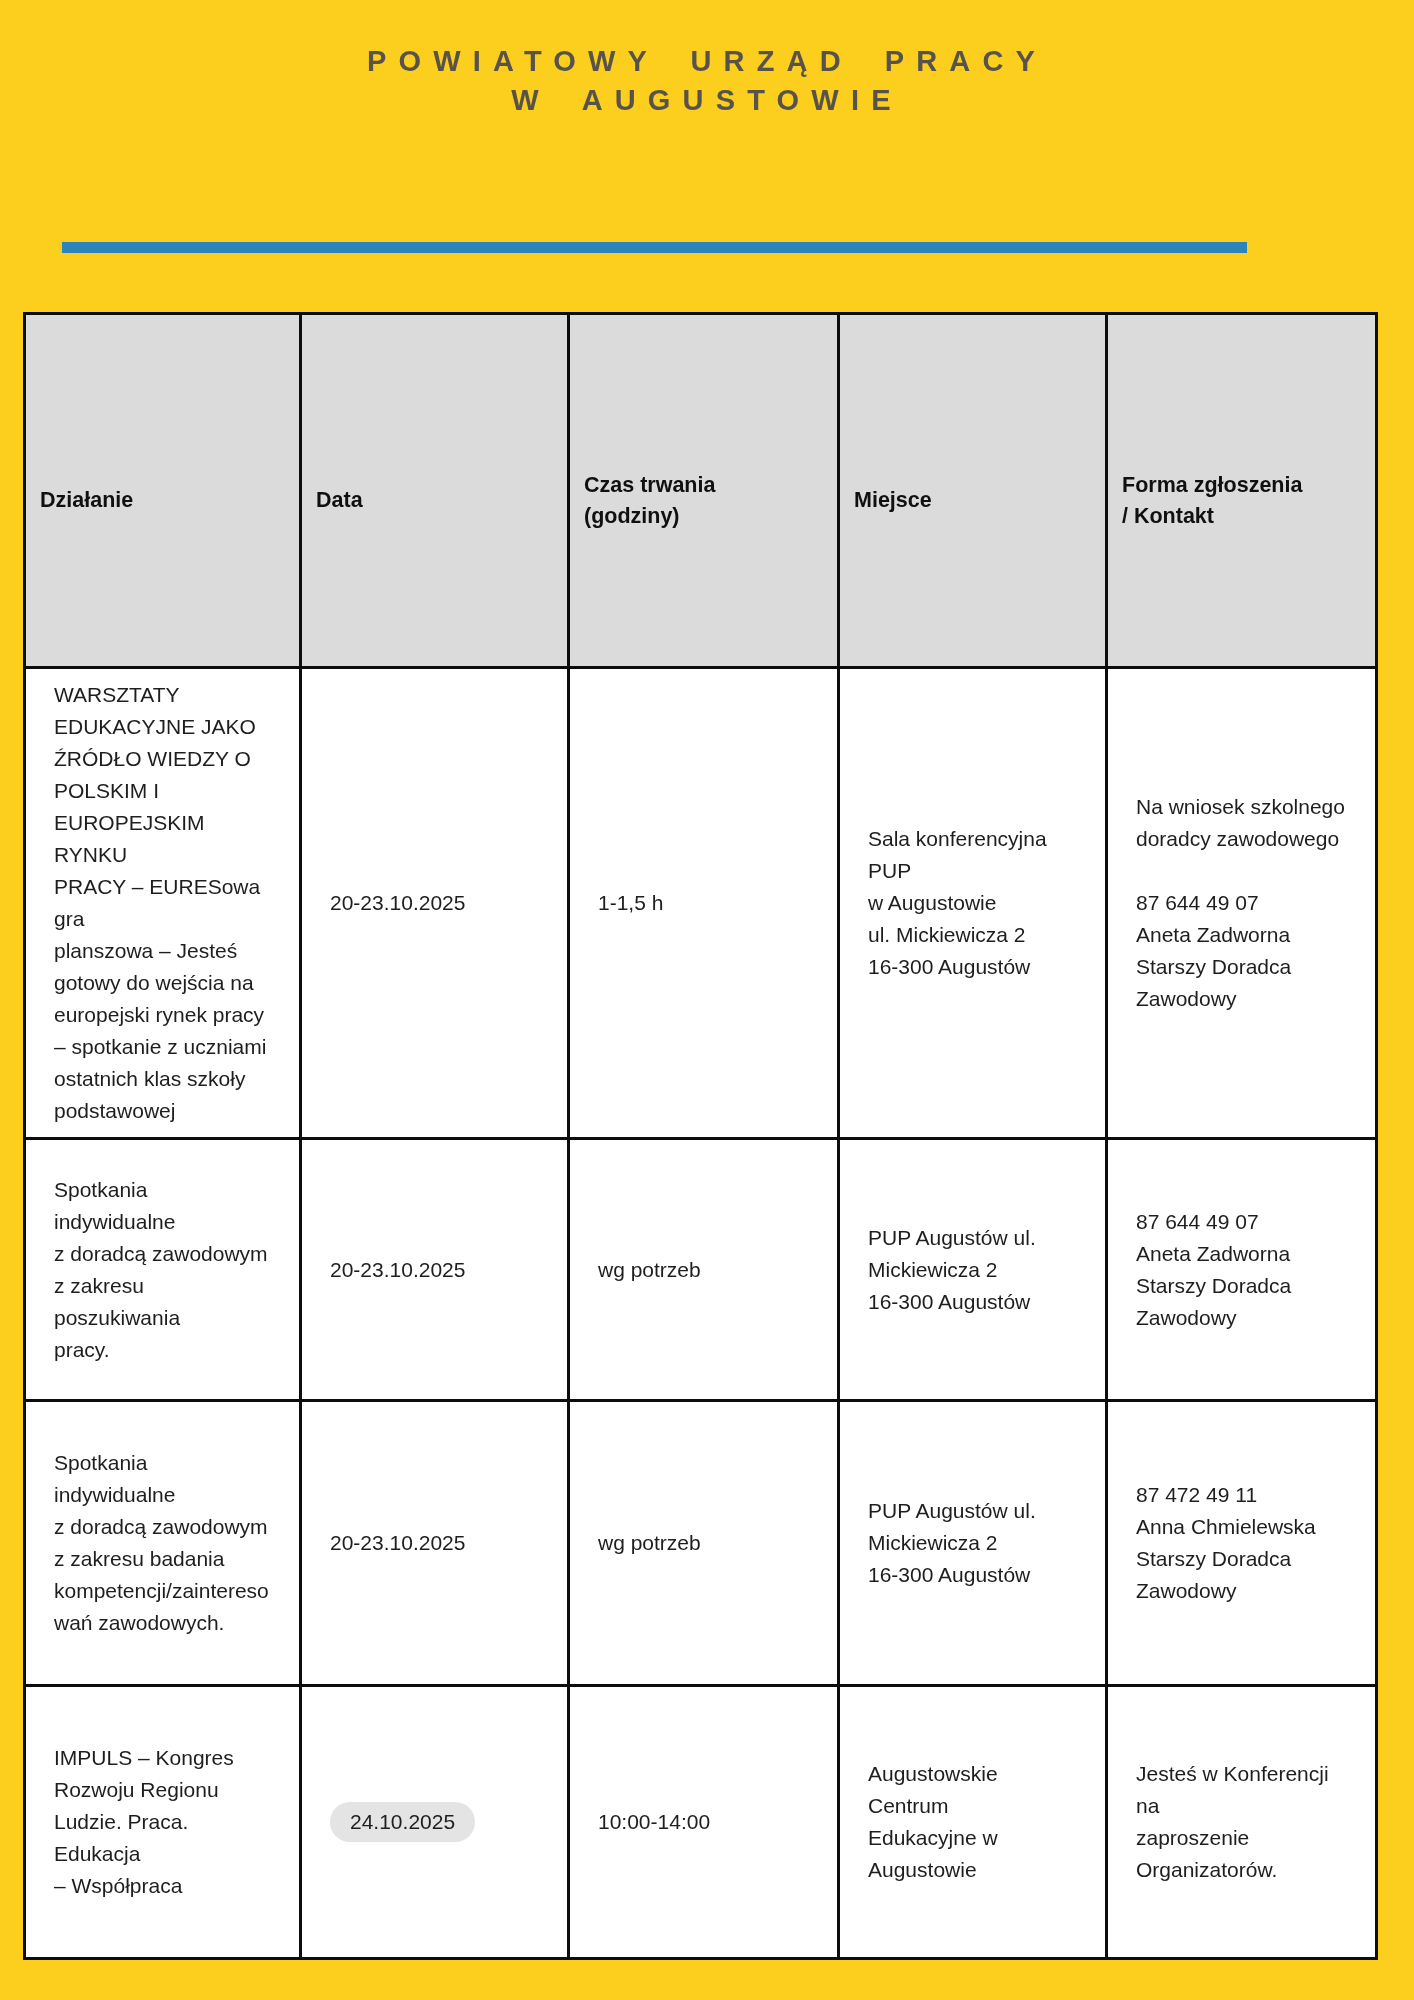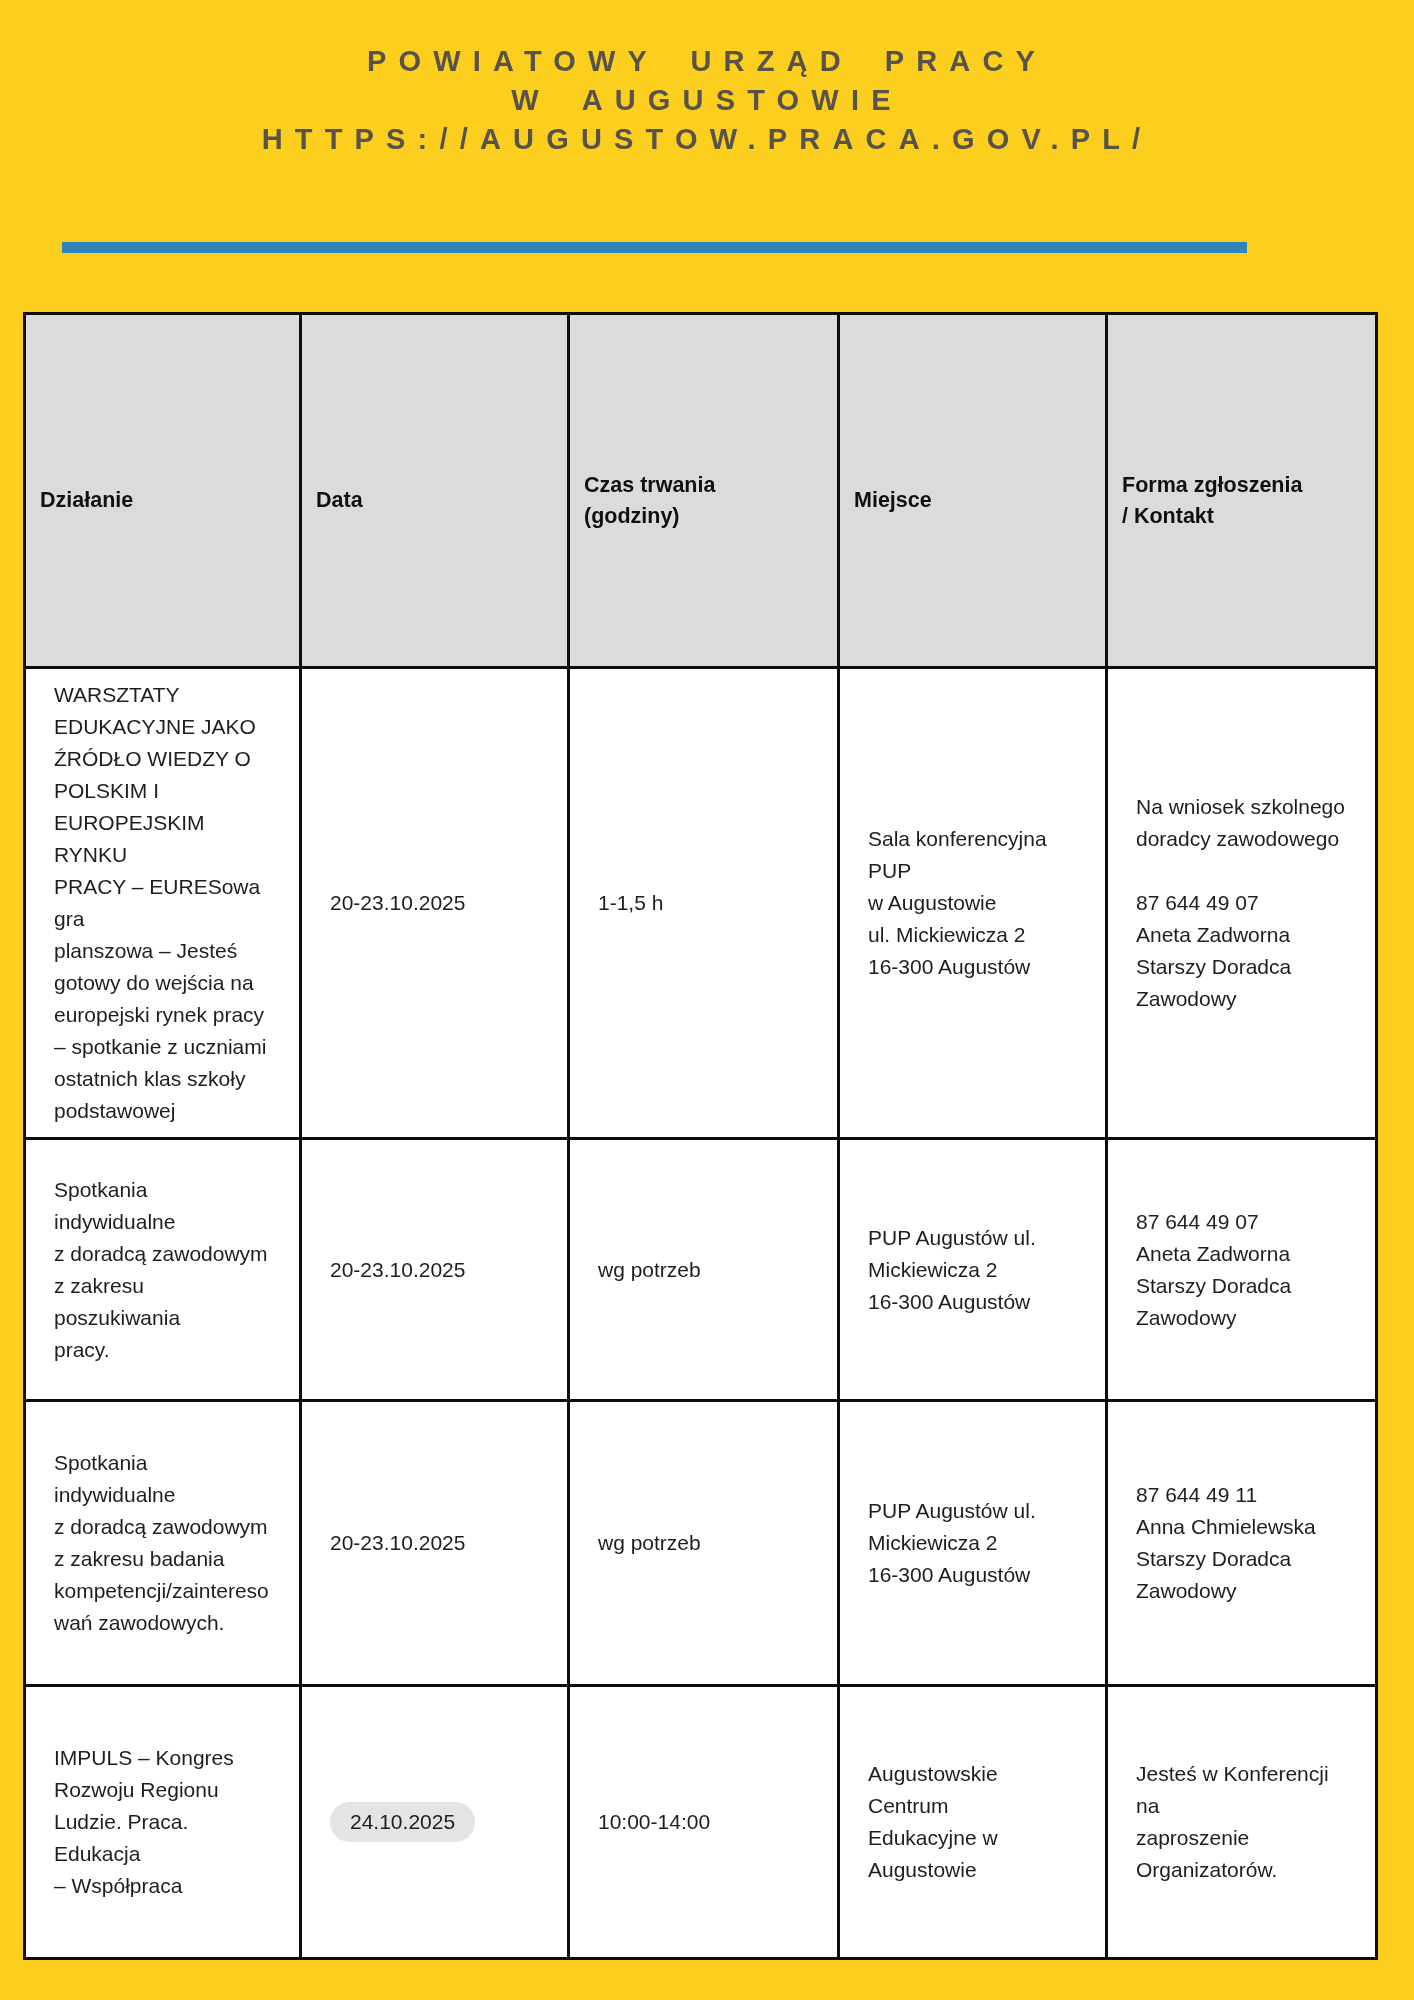--- a/index.html
+++ b/index.html
@@ -85,21 +85,20 @@
     padding: 4px 20px;
     white-space: nowrap;
   }
 </style>
 </head>
 <body>
 
 <header class="doc-header">
   <div class="doc-header-line">POWIATOWY URZĄD PRACY</div>
   <div class="doc-header-line">W AUGUSTOWIE</div>
-  <div class="doc-header-line">HTTPS://AUGUSTOW.PRACA.GOV.PL/</div>
 </header>
 
 <div class="divider"></div>
 
 <table class="schedule">
   <colgroup>
     <col style="width:276px">
       <col style="width:268px">
       <col style="width:270px">
       <col style="width:268px">
@@ -163,21 +162,21 @@
       <td>Spotkania indywidualne
 z doradcą zawodowym
 z zakresu badania
 kompetencji/zaintereso
 wań zawodowych.</td>
       <td>20-23.10.2025</td>
       <td>wg potrzeb</td>
       <td>PUP Augustów ul.
 Mickiewicza 2
 16-300 Augustów</td>
-      <td>87 644 49 11
+      <td>87 472 49 11
 Anna Chmielewska
 Starszy Doradca
 Zawodowy</td>
     </tr>
     <tr class="r-3">
       <td>IMPULS – Kongres
 Rozwoju Regionu
 Ludzie. Praca. Edukacja
 – Współpraca</td>
       <td><span class="pill">24.10.2025</span></td>

